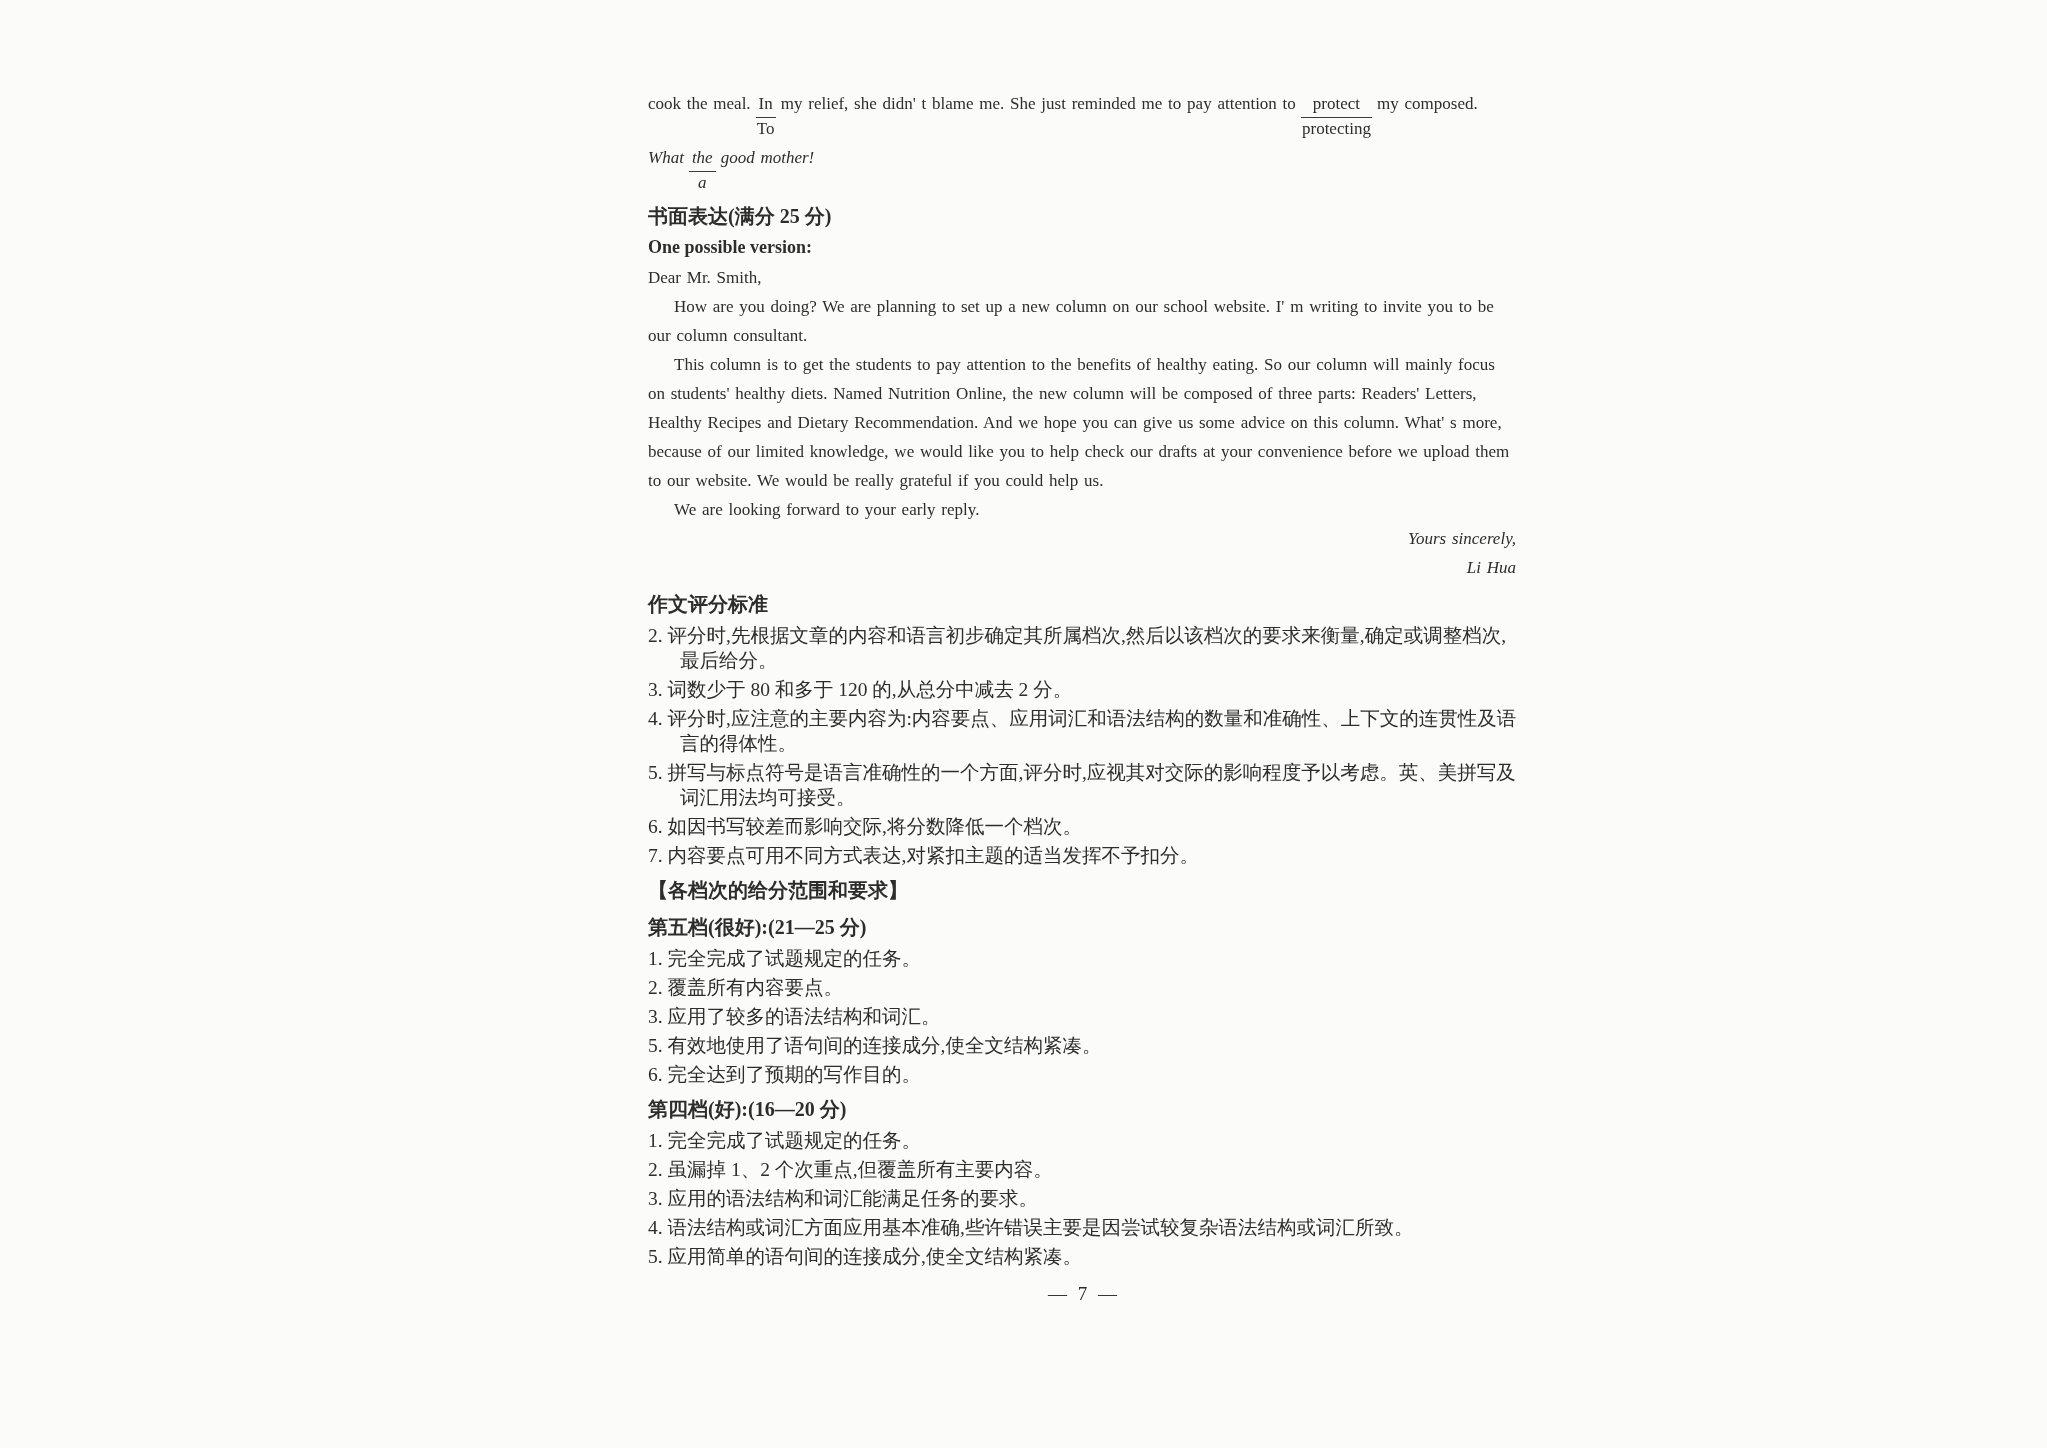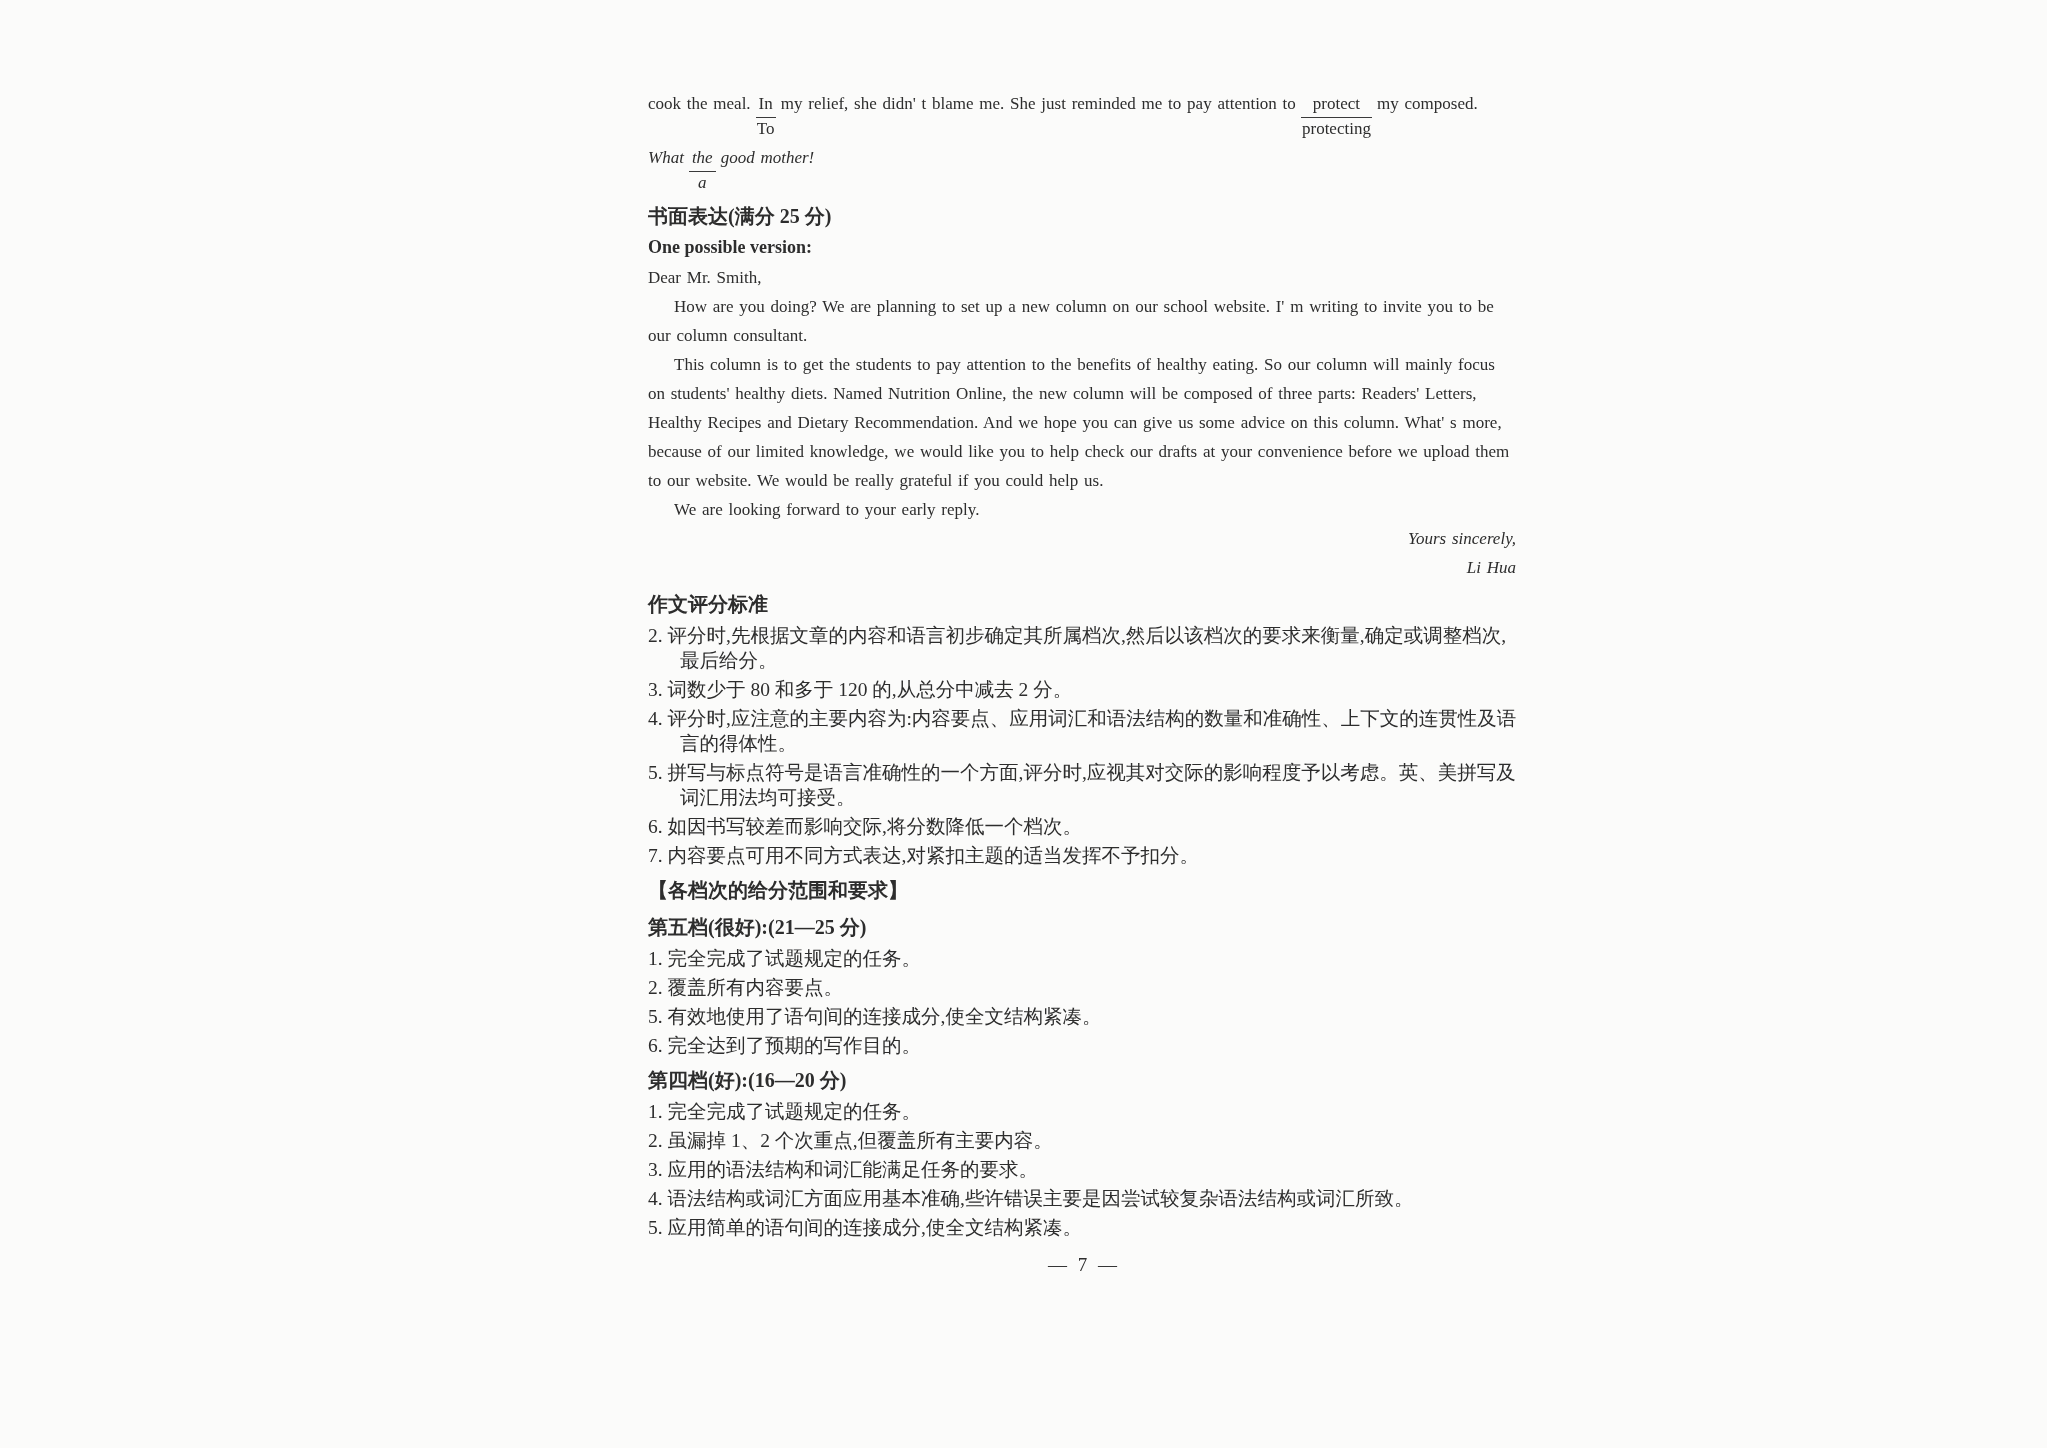--- a/index.html
+++ b/index.html
@@ -63,20 +63,21 @@
   <div class="item">4. 评分时,应注意的主要内容为:内容要点、应用词汇和语法结构的数量和准确性、上下文的连贯性及语言的得体性。</div>
   <div class="item">5. 拼写与标点符号是语言准确性的一个方面,评分时,应视其对交际的影响程度予以考虑。英、美拼写及词汇用法均可接受。</div>
   <div class="item">6. 如因书写较差而影响交际,将分数降低一个档次。</div>
   <div class="item">7. 内容要点可用不同方式表达,对紧扣主题的适当发挥不予扣分。</div>
 
   <div class="h-cn">【各档次的给分范围和要求】</div>
 
   <div class="h-cn">第五档(很好):(21—25 分)</div>
   <div class="item">1. 完全完成了试题规定的任务。</div>
   <div class="item">2. 覆盖所有内容要点。</div>
+  <div class="item">3. 应用了较多的语法结构和词汇。</div>
   <div class="item">5. 有效地使用了语句间的连接成分,使全文结构紧凑。</div>
   <div class="item">6. 完全达到了预期的写作目的。</div>
 
   <div class="h-cn">第四档(好):(16—20 分)</div>
   <div class="item">1. 完全完成了试题规定的任务。</div>
   <div class="item">2. 虽漏掉 1、2 个次重点,但覆盖所有主要内容。</div>
   <div class="item">3. 应用的语法结构和词汇能满足任务的要求。</div>
   <div class="item">4. 语法结构或词汇方面应用基本准确,些许错误主要是因尝试较复杂语法结构或词汇所致。</div>
   <div class="item">5. 应用简单的语句间的连接成分,使全文结构紧凑。</div>
 

